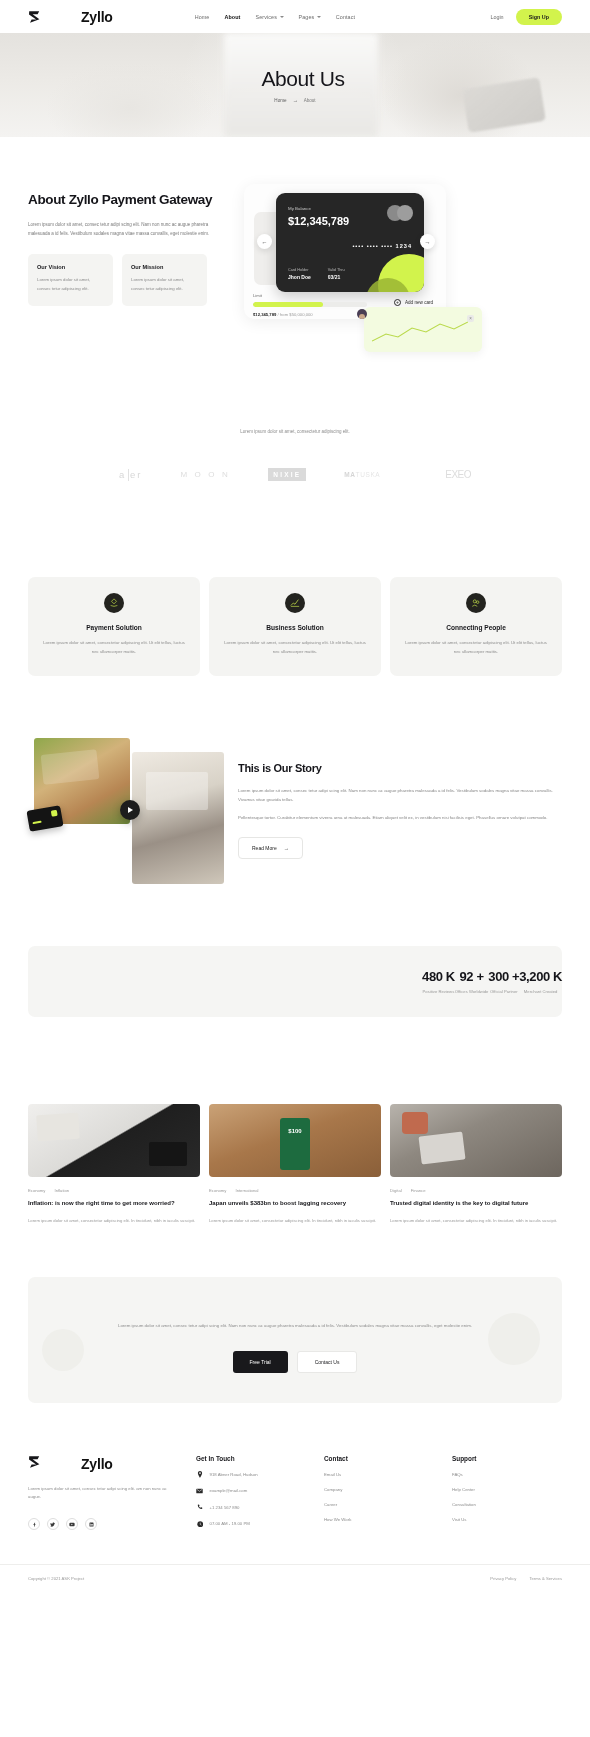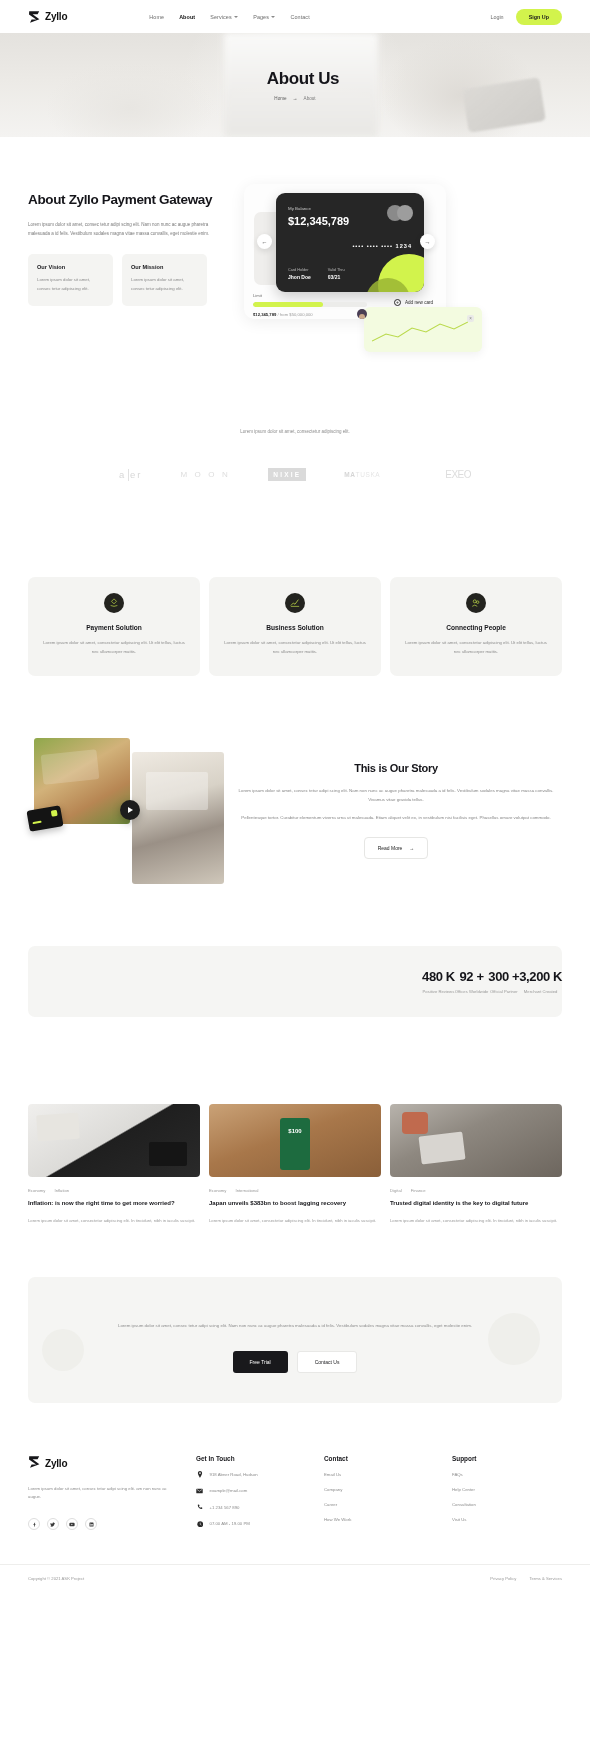--- a/index.html
+++ b/index.html
@@ -15,21 +15,21 @@
 
   
   .navbar {
     height:33px; display:flex; align-items:center;
     padding:0 28px; background:#fff; position:relative; z-index:10;
   }
   .brand { display:flex; align-items:center; gap:4px; }
   .brand-mark {
     width:13px; height:14px; position:relative; display:block;
   }
-  .brand-name { font-size:10px; font-weight:700; letter-spacing:-0.2px; color:#111; }
+  .brand-name { font-size:14px; font-weight:700; letter-spacing:-0.2px; color:#111;margin-left:36px; }
   .nav-links { display:flex; align-items:center; gap:15px; margin-left:82px; }
   .nav-link {
     font-size:5.4px; color:#6b6b6b; display:flex; align-items:center; gap:2.5px;
     letter-spacing:.1px; cursor:pointer; white-space:nowrap;
   }
   .nav-link.active { color:#111; font-weight:700; }
   .caret { width:0;height:0;border-left:2px solid transparent;border-right:2px solid transparent;border-top:2.4px solid #8a8a8a; display:inline-block;}
   .nav-right { margin-left:auto; display:flex; align-items:center; gap:12px; }
   .login-link { font-size:5.4px; color:#6b6b6b; cursor:pointer; }
   .signup-btn {
@@ -51,21 +51,21 @@
     content:""; position:absolute; left:38%; top:0; width:26%; height:100%;
     background:linear-gradient(180deg,#fbfbfa 0%, #efeeec 60%, #e9e8e5 100%);
     filter:blur(3px); opacity:.95;
   }
   .hero::after{
     content:""; position:absolute; right:8%; top:48%; width:78px; height:44px;
     background:linear-gradient(150deg,#dcdad6,#c9c7c3);
     border-radius:5px; transform:rotate(-9deg); filter:blur(1.2px); opacity:.85;
   }
   .hero-inner{ position:relative; z-index:3; text-align:center; }
-  .hero-title { font-size:17px; font-weight:700; color:#15151a; letter-spacing:-0.4px;margin-left:16px; }
+  .hero-title { font-size:21px; font-weight:400; color:#15151a; letter-spacing:-0.4px;margin-left:16px; }
   .crumbs { margin-top:6px; display:flex; align-items:center; justify-content:center; gap:6px; font-size:4.6px; color:#5d5d5d; }
   .crumb-arrow { font-size:5px; color:#333; }
   .crumb.current { color:#7b7b7b; }
 
   
   .about { display:flex; padding:42px 28px 0 28px; gap:16px; }
   .about-left { width:200px; padding-top:12px; }
   .about-title { font-size:13.5px; font-weight:700; line-height:1.33; letter-spacing:-0.35px; color:#15151a; }
   .about-desc { margin-top:11px; font-size:4.5px; line-height:2.05; color:#7a7a7a; }
   .mini-cards { display:flex; gap:9px; margin-top:16px; }
@@ -149,21 +149,21 @@
 
   
   .ideas { padding-top:64px; }
   .idea-cards { display:flex; gap:9px; padding:0 28px; margin-top:32px; }
   .idea-card { flex:1; background:#f4f4f2; border-radius:7px; padding:16px 14px 20px 14px; text-align:center; }
   .idea-ic { width:20px;height:20px;border-radius:50%;background:#23231f;margin:0 auto;display:flex;align-items:center;justify-content:center;}
   .idea-h { margin-top:11px; font-size:6.6px; font-weight:700; color:#16161a; }
   .idea-p { margin-top:8px; font-size:4.3px; line-height:2; color:#8c8c8c; }
 
   
-  .story { display:flex; padding:62px 28px 0 28px; gap:6px;text-align:center; }
+  .story { display:flex; padding:62px 28px 0 28px; gap:14px; }
   .story-imgs { position:relative; width:196px; height:150px; }
   .img-a {
     position:absolute; left:6px; top:0; width:96px; height:86px; border-radius:3px;
     background:linear-gradient(150deg,#8fa84b 0%,#d2b27a 40%,#b78653 70%,#6d8a3c 100%);
     overflow:hidden;
   }
   .img-a::after{content:"";position:absolute;left:8px;top:14px;width:56px;height:30px;background:rgba(255,255,255,.18);border-radius:3px;transform:rotate(-6deg);}
   .card-float {
     position:absolute; left:0; top:70px; width:34px; height:21px; border-radius:3px;
     background:#141414; transform:rotate(-10deg); box-shadow:0 3px 7px rgba(0,0,0,.25);

